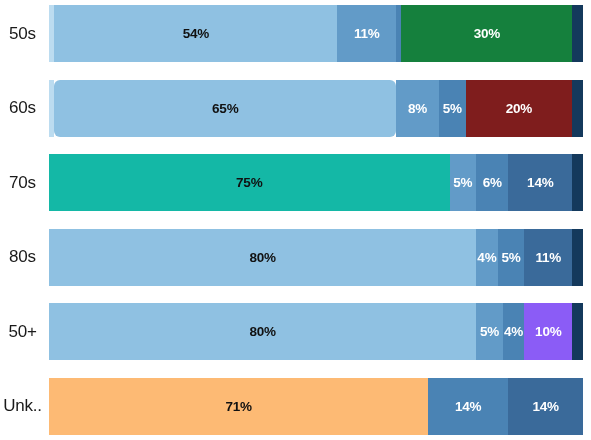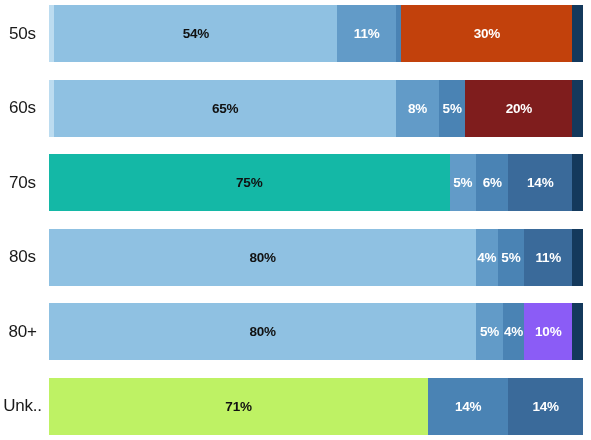--- a/index.html
+++ b/index.html
@@ -46,20 +46,21 @@
     white-space: nowrap;
     padding-right: 4px;
     box-sizing: border-box;
   }
   .bar-track {
     position: relative;
     flex: 1 1 auto;
     height: 57px;
     display: flex;
     overflow: hidden;
+    justify-content: flex-end;
   }
   .seg {
     height: 100%;
     display: flex;
     align-items: center;
     justify-content: center;
     font-size: 13.5px;
     font-weight: bold;
     letter-spacing: -0.2px;
     white-space: nowrap;
@@ -75,29 +76,29 @@
 
 <div id="chart-root">
   <div class="chart-rows">
       <div class="chart-row">
         <div class="row-label">50s</div>
         <div class="bar-track">
           <div class="seg seg-nolabel" style="flex: 0 0 1%; background: rgb(188, 220, 240);"></div>
           <div class="seg seg-label-dark" style="flex: 0 0 53%; background: rgb(143, 193, 226);">54%</div>
           <div class="seg seg-label-light" style="flex: 0 0 11%; background: rgb(98, 155, 200);">11%</div>
           <div class="seg seg-nolabel" style="flex: 0 0 1%; background: rgb(74, 131, 180);"></div>
-          <div class="seg seg-label-light" style="flex: 0 0 32%; background: #c2410c;">30%</div>
+          <div class="seg seg-label-light" style="flex: 0 0 32%; background: #15803d;">30%</div>
           <div class="seg seg-nolabel" style="flex: 0 0 2%; background: rgb(20, 57, 92);"></div>
         </div>
       </div>
       <div class="chart-row">
         <div class="row-label">60s</div>
         <div class="bar-track">
           <div class="seg seg-nolabel" style="flex: 0 0 1%; background: rgb(188, 220, 240);"></div>
-          <div class="seg seg-label-dark" style="flex: 0 0 64%; background: rgb(143, 193, 226);">65%</div>
+          <div class="seg seg-label-dark" style="flex: 0 0 64%; background: rgb(143, 193, 226); border-radius: 6px;">65%</div>
           <div class="seg seg-label-light" style="flex: 0 0 8%; background: rgb(98, 155, 200);">8%</div>
           <div class="seg seg-label-light" style="flex: 0 0 5%; background: rgb(74, 131, 180);">5%</div>
           <div class="seg seg-label-light" style="flex: 0 0 20%; background: #7f1d1d;">20%</div>
           <div class="seg seg-nolabel" style="flex: 0 0 2%; background: rgb(20, 57, 92);"></div>
         </div>
       </div>
       <div class="chart-row">
         <div class="row-label">70s</div>
         <div class="bar-track">
           <div class="seg seg-label-dark" style="flex: 0 0 75%; background: #14b8a6;">75%</div>
@@ -111,31 +112,31 @@
         <div class="row-label">80s</div>
         <div class="bar-track">
           <div class="seg seg-label-dark" style="flex: 0 0 80%; background: rgb(143, 193, 226);">80%</div>
           <div class="seg seg-label-light" style="flex: 0 0 4%; background: rgb(98, 155, 200);">4%</div>
           <div class="seg seg-label-light" style="flex: 0 0 5%; background: rgb(74, 131, 180);">5%</div>
           <div class="seg seg-label-light" style="flex: 0 0 9%; background: rgb(58, 106, 154);">11%</div>
           <div class="seg seg-nolabel" style="flex: 0 0 2%; background: rgb(20, 57, 92);"></div>
         </div>
       </div>
       <div class="chart-row">
-        <div class="row-label">80+</div>
+        <div class="row-label">50+</div>
         <div class="bar-track">
           <div class="seg seg-label-dark" style="flex: 0 0 80%; background: rgb(143, 193, 226);">80%</div>
           <div class="seg seg-label-light" style="flex: 0 0 5%; background: rgb(98, 155, 200);">5%</div>
           <div class="seg seg-label-light" style="flex: 0 0 4%; background: rgb(74, 131, 180);">4%</div>
           <div class="seg seg-label-light" style="flex: 0 0 9%; background: #8b5cf6;">10%</div>
           <div class="seg seg-nolabel" style="flex: 0 0 2%; background: rgb(20, 57, 92);"></div>
         </div>
       </div>
       <div class="chart-row">
         <div class="row-label">Unk..</div>
         <div class="bar-track">
-          <div class="seg seg-label-dark" style="flex: 0 0 71%; background: #bef264;">71%</div>
+          <div class="seg seg-label-dark" style="flex: 0 0 71%; background: #fdba74;">71%</div>
           <div class="seg seg-label-light" style="flex: 0 0 15%; background: rgb(74, 131, 180);">14%</div>
           <div class="seg seg-label-light" style="flex: 0 0 14%; background: rgb(58, 106, 154);">14%</div>
         </div>
       </div>
     </div>
 </div>
 
 </body></html>

